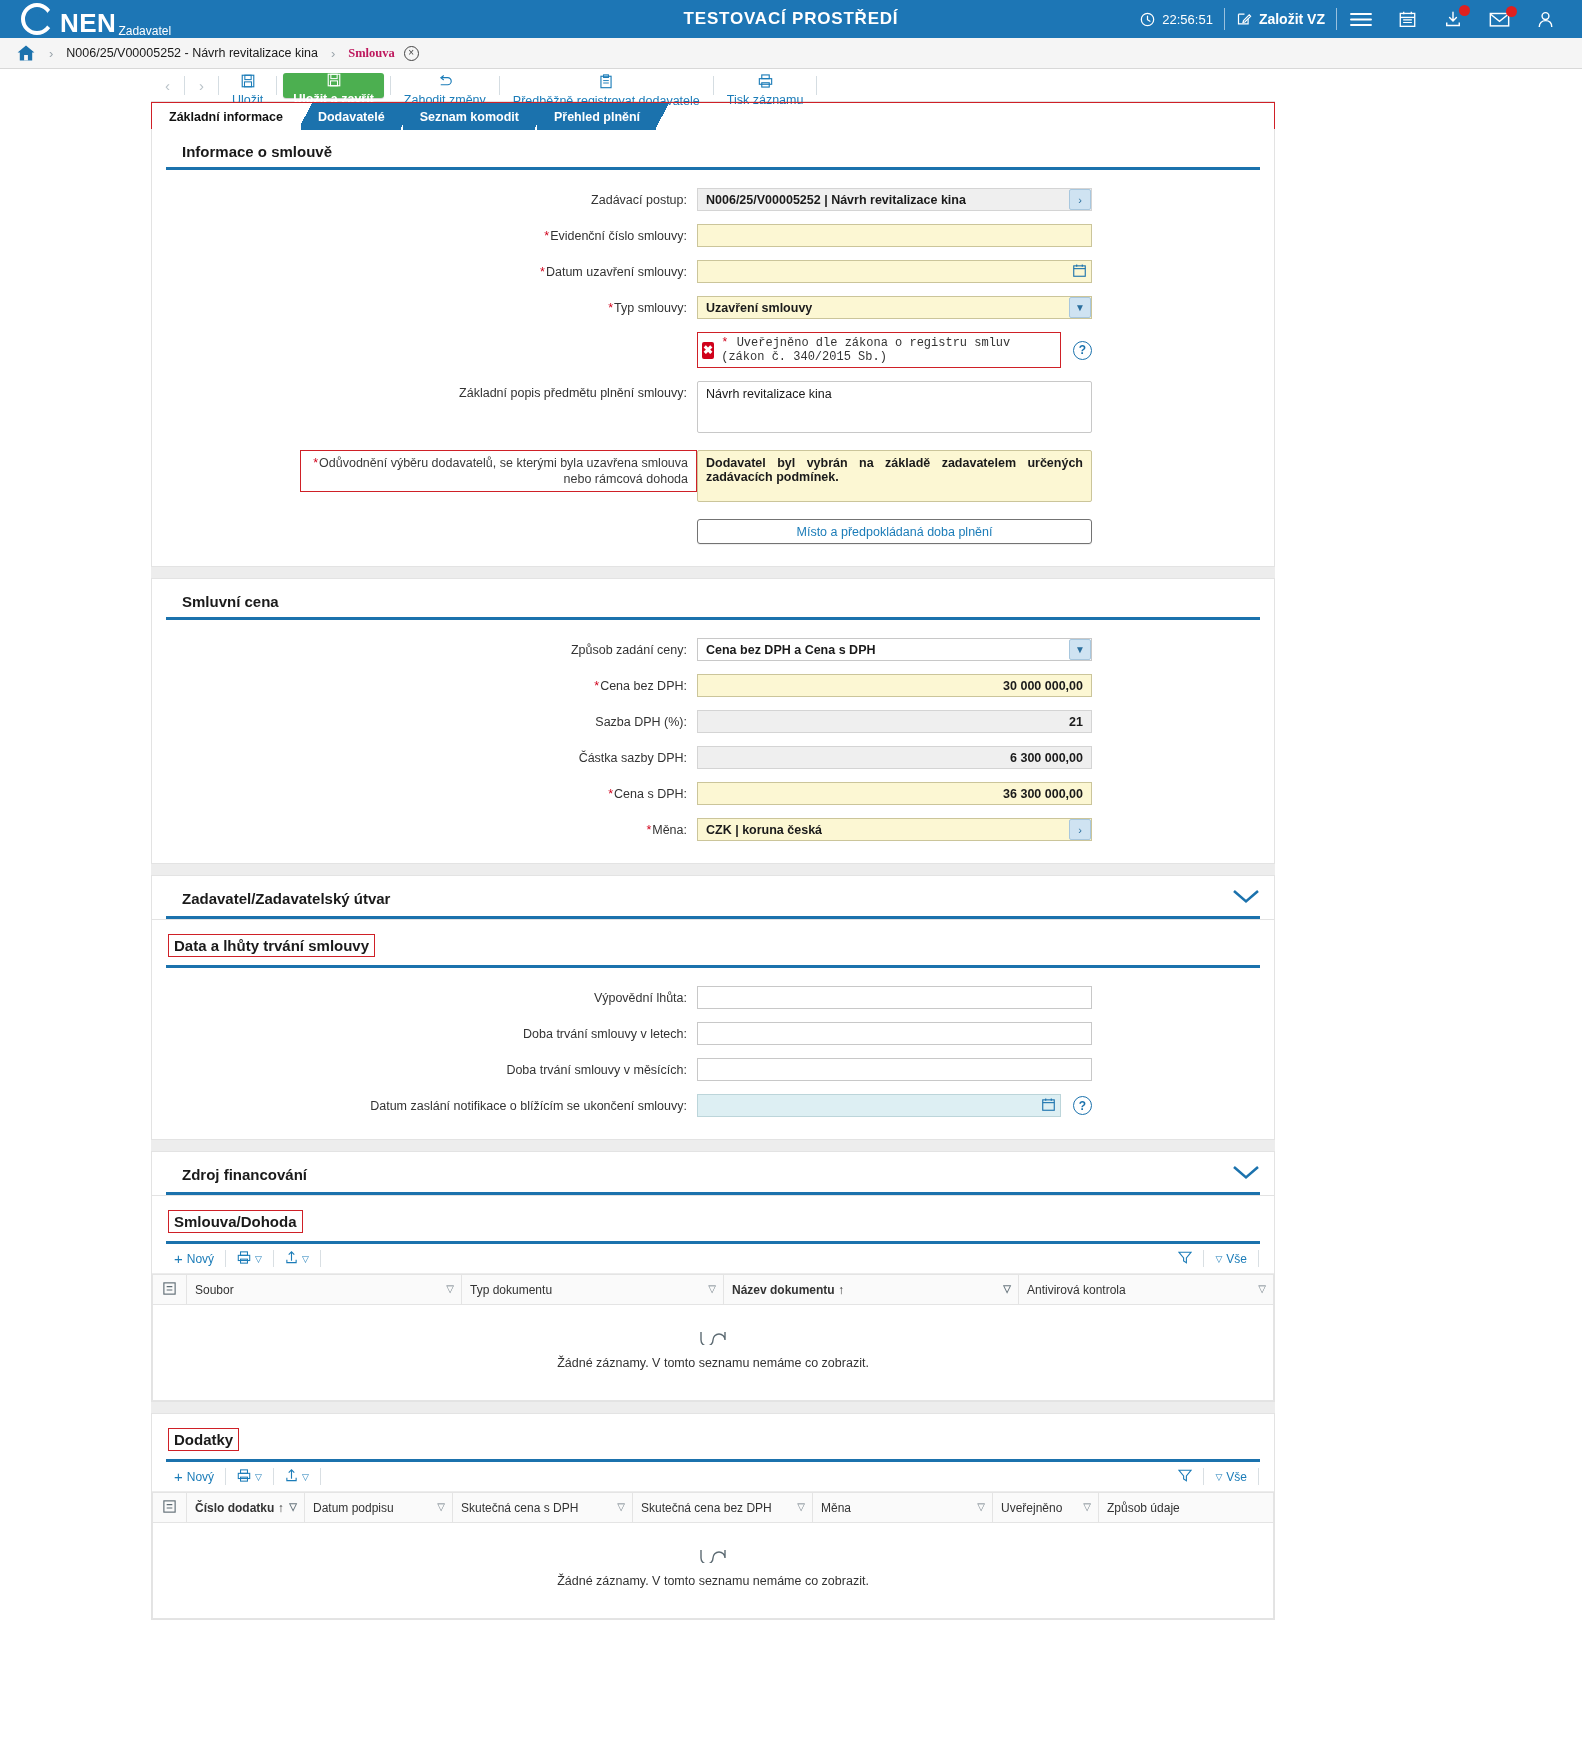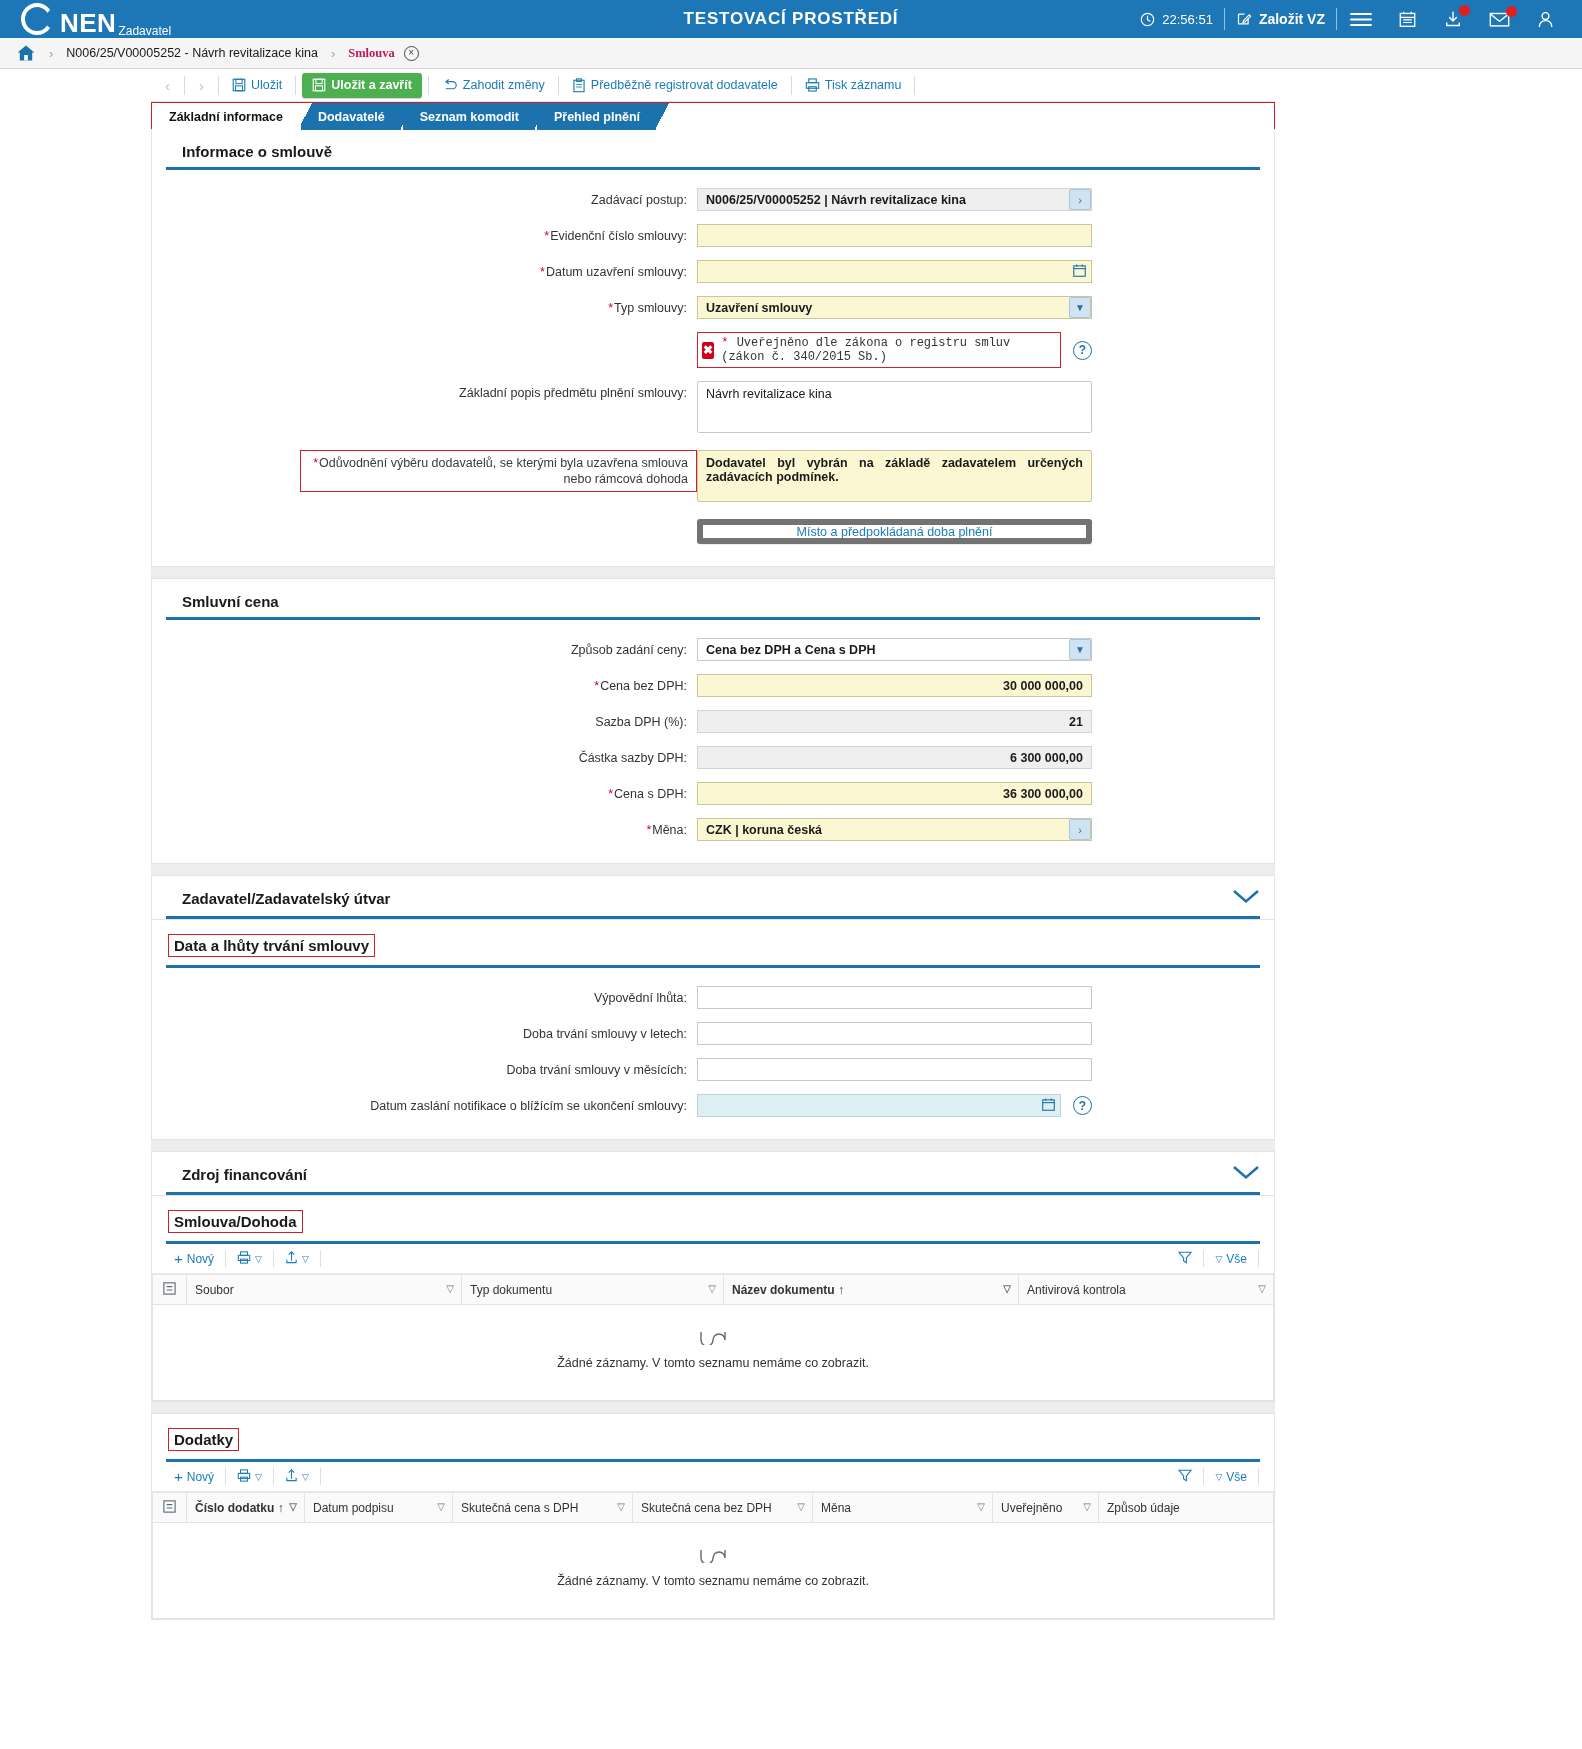--- a/index.html
+++ b/index.html
@@ -75,21 +75,21 @@
     background: #fff;
     border-bottom: 1px solid #e2e2e2;
     display: flex; align-items: center;
     font-size: 12.5px;
     padding-left: 6px;
   }
   .tb-nav { color: #b9c2c8; padding: 0 8px; font-size: 15px; }
   .tb-divider { width: 1px; height: 19px; background: #d5dde2; margin: 0 6px; }
   .tb-btn {
     display: flex; align-items: center; gap: 5px;
-    color: #1b7cb8; padding: 0 7px; height: 23px;
+    color: #1b7cb8; padding: 0 7px; height: 23px; flex-direction: column;
   }
   .tb-btn.primary {
     background: #4caf50; color: #fff; border-radius: 3px;
     font-weight: bold; padding: 0 10px; height: 25px;
     box-shadow: 0 1px 1px rgba(0,0,0,.18);
   }
   .tb-ico { display: inline-flex; }
 
   
   .tabs-wrap { border: 1px solid #cf2027; border-bottom: none; display: flex; height: 27px; position: relative; }
@@ -180,21 +180,21 @@
   textarea.f {
     width: 100%; height: 52px; border: 1px solid #c8c8c8; border-radius: 2px;
     font-size: 12.5px; padding: 5px 8px; resize: none;
     font-family: "Liberation Sans", sans-serif; color: #1a1a1a;
   }
   textarea.f.yellow { background: #fcf7d3; border-color: #cbc59a; font-weight: bold; text-align: justify; }
 
   .lbl.boxed-red { border: 1px solid #cf2027; padding: 4px 8px 4px 6px; width: 397px; margin-left: 148px; text-align: right; color: #3a3a3a; }
 
   .wide-btn {
-    width: 100%; height: 25px; border: 6px solid #737373; border-radius: 3px;
+    width: 100%; height: 25px; border: 1px solid #737373; border-radius: 3px;
     background: #fff; color: #1b7cb8; font-size: 12.5px;
     display: flex; align-items: center; justify-content: center;
     box-shadow: 0 1px 1px rgba(0,0,0,.07);
   }
 
   
   .collapsed {
     background: #fff; border: 1px solid #e3e3e3; border-top: none;
     display: flex; align-items: center; padding: 13px 14px 8px 30px;
   }

